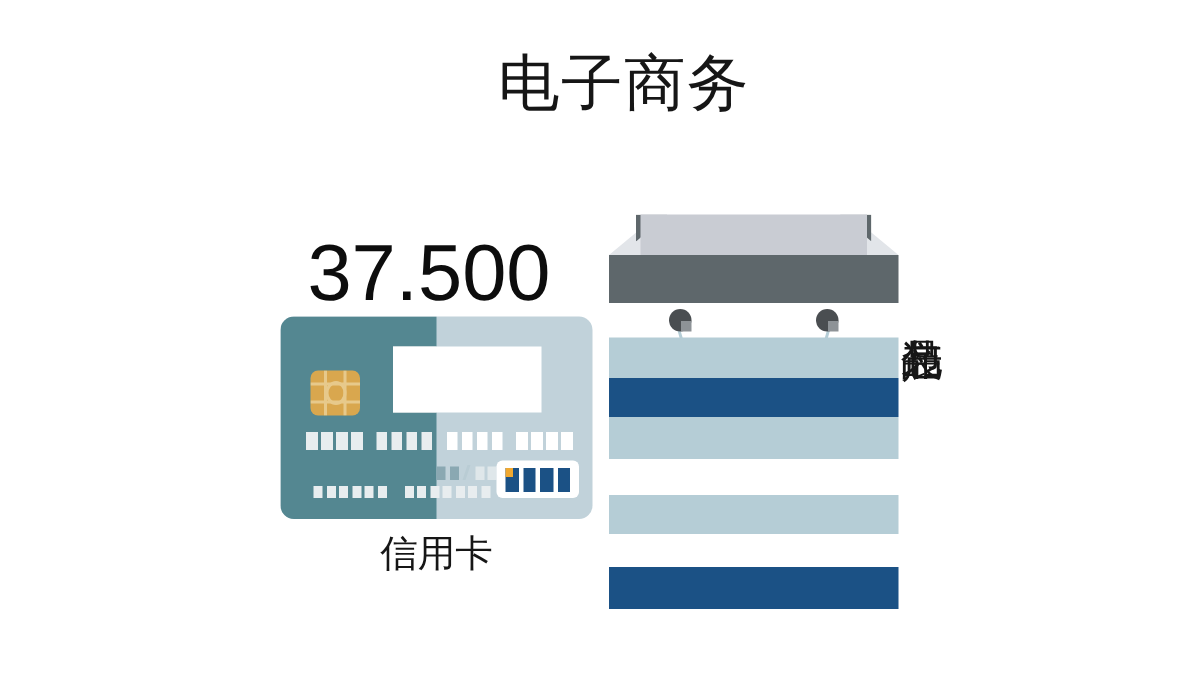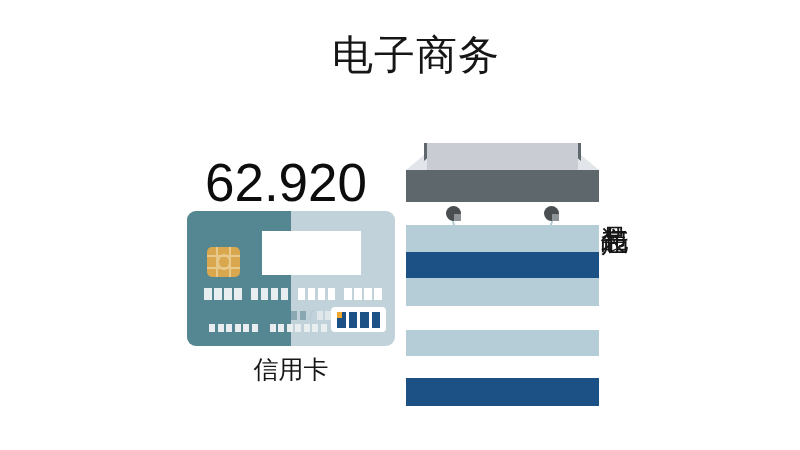--- a/index.html
+++ b/index.html
@@ -298,21 +298,21 @@
     text-orientation: upright;
     letter-spacing: 0px;
     white-space: nowrap;
   }
 </style>
 </head>
 <body>
 
 <div class="slide-title">电子商务</div>
 
-<div class="metric-value">62.920</div>
+<div class="metric-value">37.500</div>
 
 <div class="card-group">
   <div class="card-body">
     <div class="card-left-tone"></div>
 
     <div class="card-panel-shade"></div>
     <div class="card-panel"></div>
 
     <div class="card-chip">
       <div class="chip-ln chip-h1"></div>

